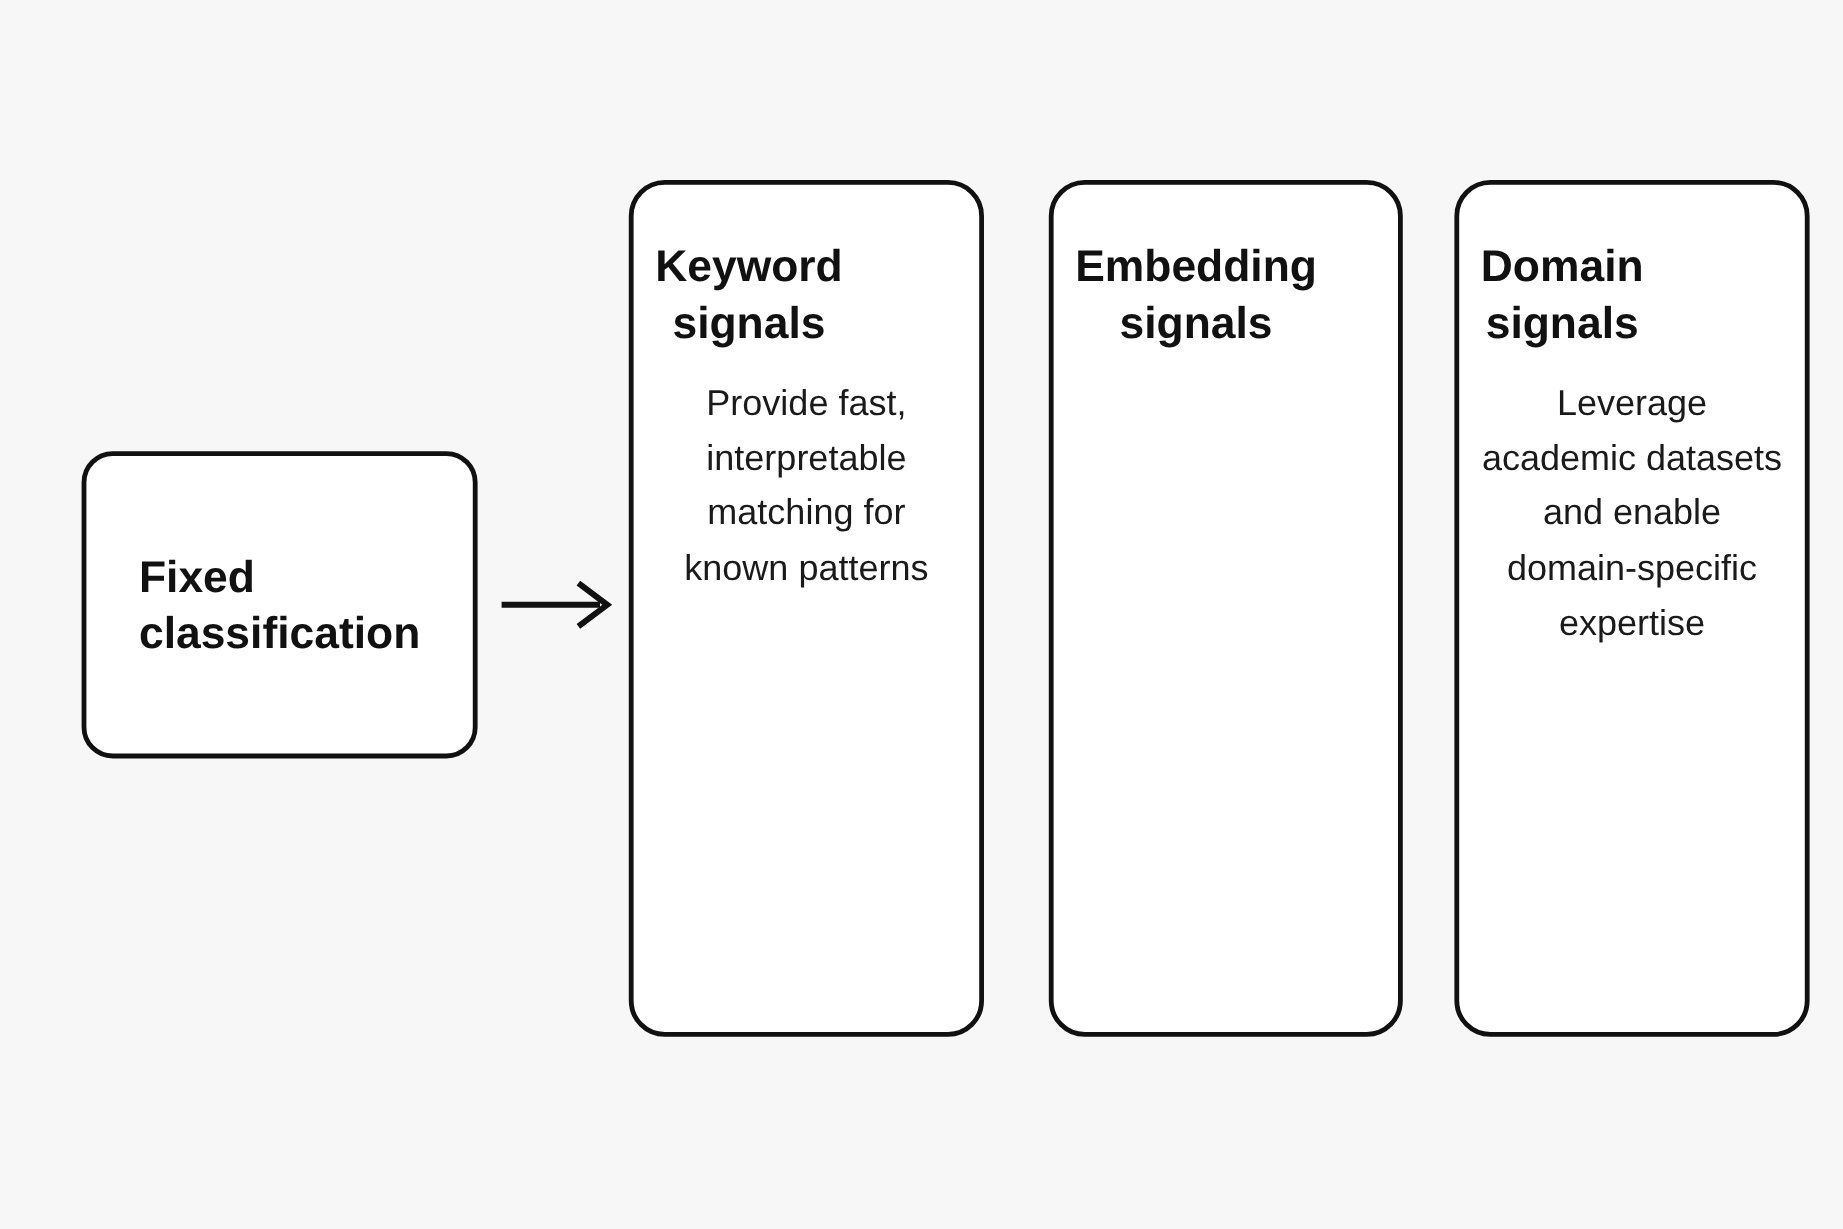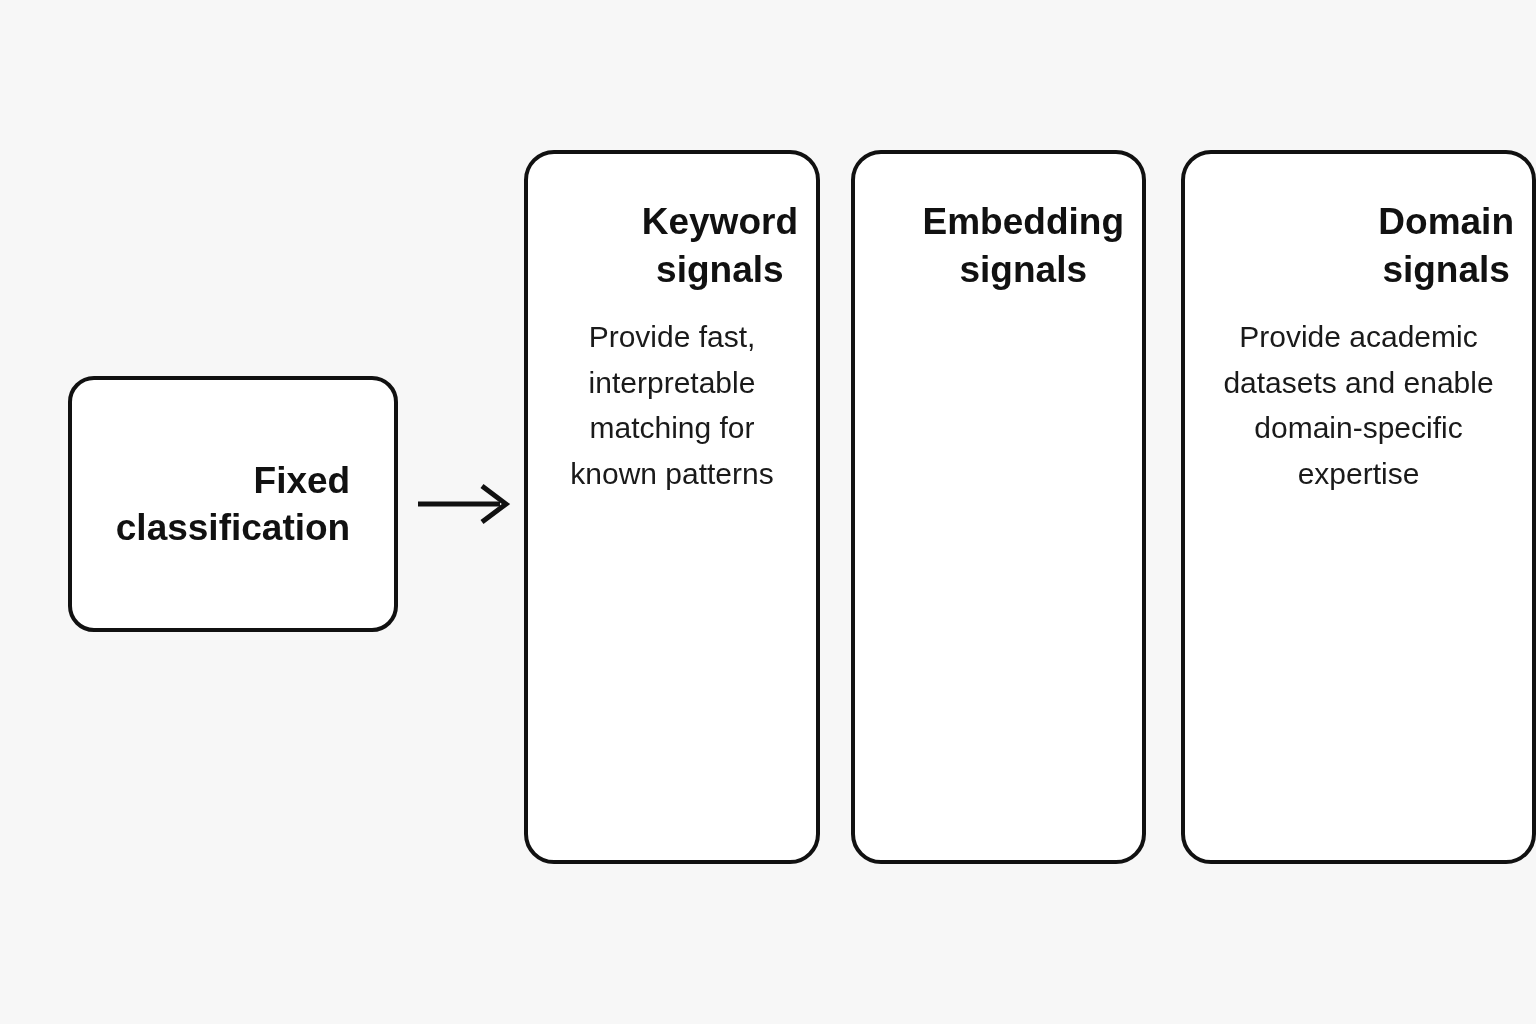--- a/index.html
+++ b/index.html
@@ -32,21 +32,21 @@
     display: flex;
     align-items: center;
     justify-content: center;
     box-sizing: border-box;
   }
   .source-node .label {
     font-size: 37px;
     font-weight: bold;
     color: #111111;
     line-height: 1.28;
-    text-align: right;
+    text-align: left;
     white-space: pre-line;
   }
 
   
   .arrow {
     position: absolute;
     left: 416px;
     top: 478px;
     width: 104px;
     height: 52px;
@@ -57,25 +57,25 @@
     position: absolute;
     top: 150px;
     height: 714px;
     border: 4px solid #111111;
     border-radius: 30px;
     background: #ffffff;
     box-sizing: border-box;
     padding: 44px 18px 0 18px;
     display: flex;
     flex-direction: column;
-    align-items: flex-end;
+    align-items: flex-start;
   }
   .card-1 { left: 524px;  width: 296px; }
-  .card-2 { left: 851px;  width: 295px; }
-  .card-3 { left: 1181px; width: 355px; }
+  .card-2 { left: 874px;  width: 295px; }
+  .card-3 { left: 1212px; width: 296px; }
 
   .card-title {
     font-size: 37px;
     font-weight: bold;
     color: #111111;
     text-align: center;
     line-height: 1.3;
     white-space: pre-line;
   }
   .card-body {
@@ -110,16 +110,16 @@
   </div>
 
   <div class="card card-2">
     <div class="card-title">Embedding
 signals</div>
   </div>
 
   <div class="card card-3">
     <div class="card-title">Domain
 signals</div>
-    <div class="card-body">Provide academic datasets and enable domain-specific expertise</div>
+    <div class="card-body">Leverage academic datasets and enable domain-specific expertise</div>
   </div>
 
 </div>
 
 </body></html>

